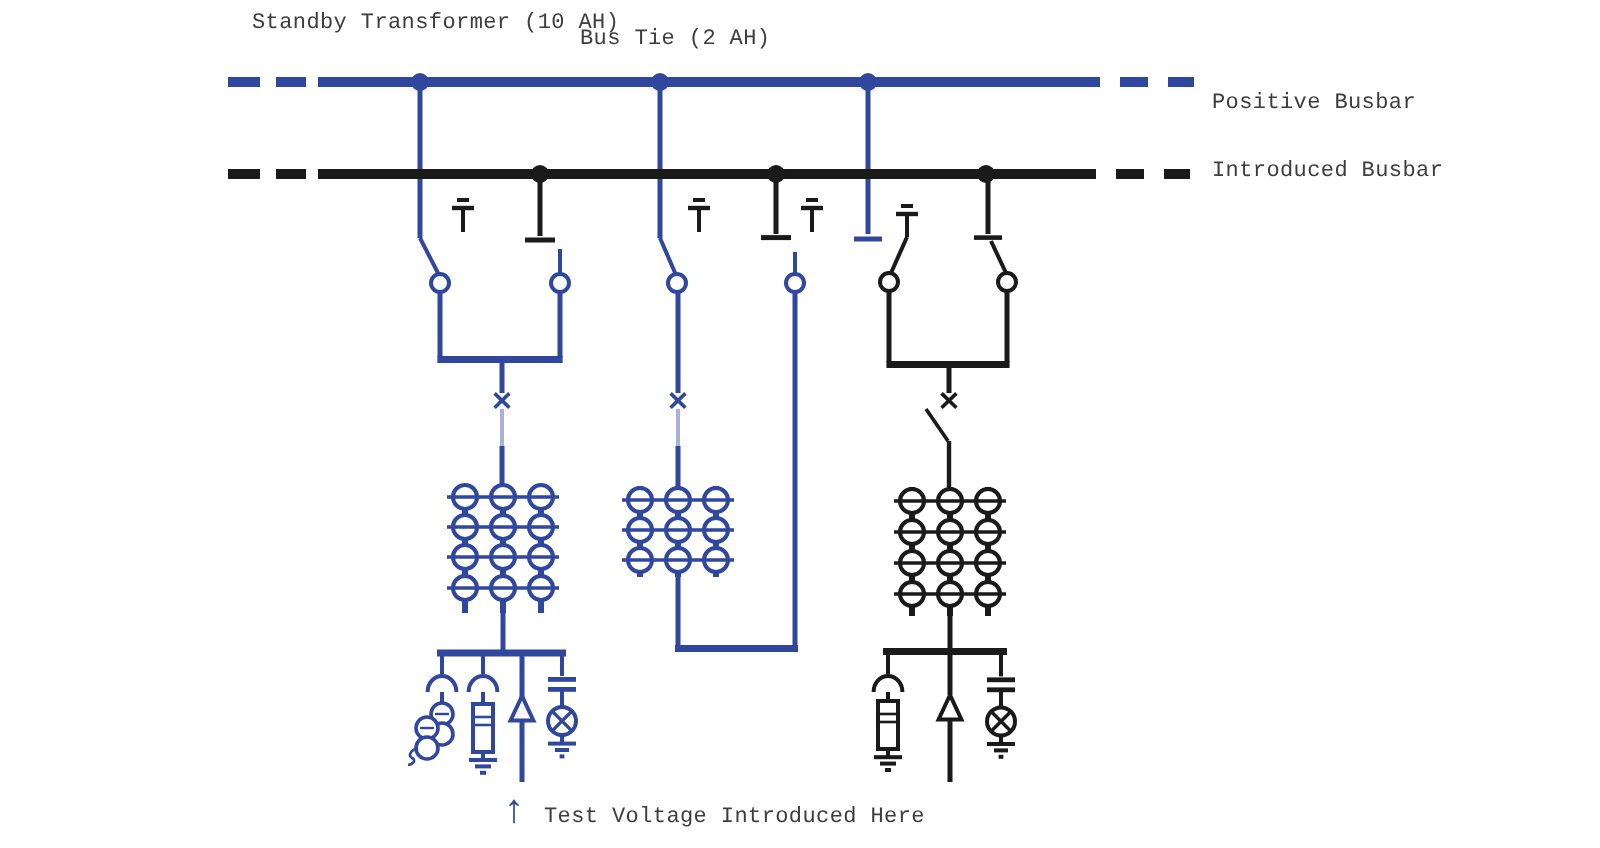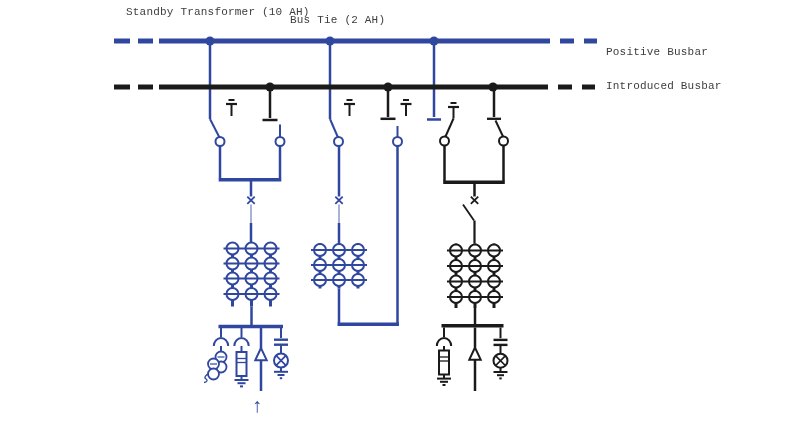--- a/index.html
+++ b/index.html
@@ -313,14 +313,15 @@
     </g>
   </svg>
 
   <div class="lbl" style="left:126px;top:6px">Standby Transformer (10 AH)</div>
   <div class="lbl" style="left:290px;top:14px">Bus Tie (2 AH)</div>
 
   <div class="lbl" style="left:606px;top:46px">Positive Busbar</div>
   <div class="lbl" style="left:606px;top:80px">Introduced Busbar</div>
 
   <span class="arrow-up" style="left:251px;top:397px">↑</span>
+  <div class="lbl" style="left:272px;top:403px">Test Voltage Introduced Here</div>
 
 </div>
 
 </body></html>

